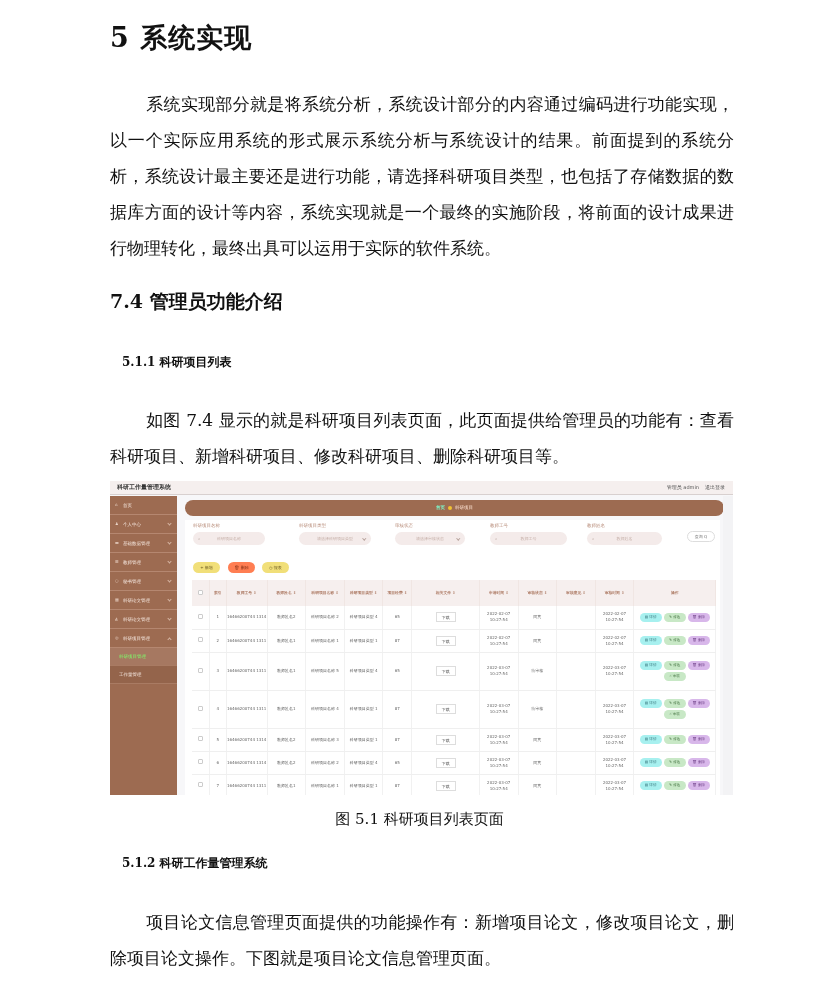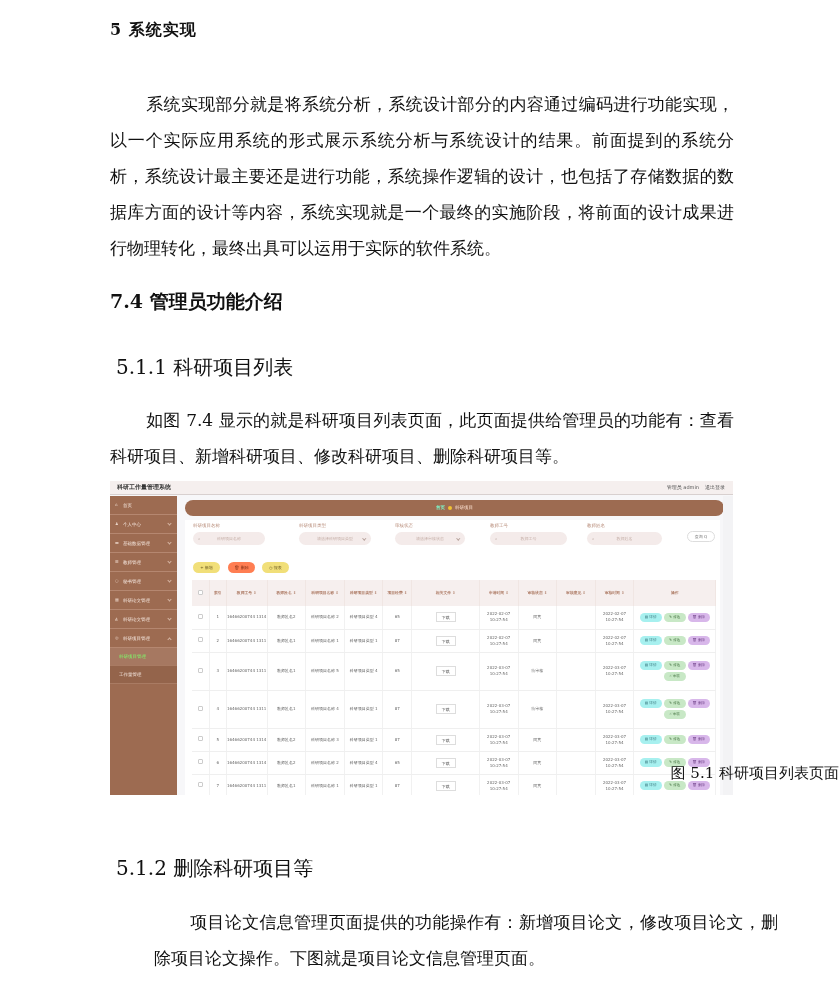--- a/index.html
+++ b/index.html
@@ -1,23 +1,23 @@
 <!DOCTYPE html>
 <html><head>
 <meta charset="utf-8">
 <style>
   * { box-sizing: border-box; margin: 0; padding: 0; }
   html, body { width: 839px; height: 986px; background: #ffffff; overflow: hidden; }
   body { font-family: "DejaVu Serif", "Liberation Serif", serif; color: #111; position: relative; }
 
-  .h1 { position: absolute; left: 110px; top: 20px; font-size: 16px; font-weight: bold; letter-spacing: 1px; }
+  .h1 { position: absolute; left: 110px; top: 20px; font-size: 27px; font-weight: bold; letter-spacing: 1px; }
   .para { position: absolute; left: 110px; width: 624px; font-size: 17px; line-height: 36px; text-align: justify; }
   .para .indent { display: inline-block; width: 36px; }
   .h2 { position: absolute; left: 110px; font-size: 19px; font-weight: bold; }
-  .h3 { position: absolute; left: 116px; font-size: 20px; font-weight: normal; }
+  .h3 { position: absolute; left: 122px; font-size: 12px; font-weight: bold; }
   .caption { position: absolute; left: 0; width: 839px; text-align: center; font-size: 15px; }
 
   
   .shot { position: absolute; left: 110px; top: 481px; width: 623px; height: 314px; overflow: hidden; background: #f7f7f9; font-family: "DejaVu Sans", "Liberation Sans", sans-serif; }
   .topbar { position: absolute; left: 0; top: 0; width: 623px; height: 14px; background: #f5efee; border-bottom: 1px solid #d8d0cf; }
   .topbar .app-title { position: absolute; left: 7px; top: 2px; font-size: 6px; font-weight: bold; color: #333; }
   .topbar .user { position: absolute; right: 34px; top: 3px; font-size: 5px; color: #555; }
   .topbar .logout { position: absolute; right: 8px; top: 3px; font-size: 5px; color: #555; }
 
   .sidebar { position: absolute; left: 0; top: 15px; width: 67px; height: 299px; background: #9d6b51; }
@@ -55,21 +55,21 @@
   .op.edit { background: #c8e8c6; color: #4c7a4a; }
   .op.remove { background: #d8b7ea; color: #6d3f86; }
   .op.audit { background: #c8e8c6; color: #4c7a4a; }
   .scrollbar { position: absolute; right: 0; top: 0; width: 10px; height: 299px; background: #f3f3f5; }
 </style>
 </head>
 <body>
 
 <div class="h1">5  系统实现</div>
 
-<div class="para" style="top:86px;"><span class="indent"></span><span>系统实现部分就是将系统分析，系统设计部分的内容通过编码进行功能实现，以一个实际应用系统的形式展示系统分析与系统设计的结果。前面提到的系统分析，系统设计最主要还是进行功能，系统操作逻辑的设计，也包括了存储数据的数据库方面的设计等内容，系统实现就是一个最终的实施阶段，将前面的设计成果进行物理转化，最终出具可以运用于实际的软件系统。</span></div>
+<div class="para" style="top:86px;"><span class="indent"></span><span>系统实现部分就是将系统分析，系统设计部分的内容通过编码进行功能实现，以一个实际应用系统的形式展示系统分析与系统设计的结果。前面提到的系统分析，系统设计最主要还是进行功能，请选择科研项目类型，也包括了存储数据的数据库方面的设计等内容，系统实现就是一个最终的实施阶段，将前面的设计成果进行物理转化，最终出具可以运用于实际的软件系统。</span></div>
 
 <div class="h2" style="top:289px;">7.4  管理员功能介绍</div>
 
 <div class="h3" style="top:354px;">5.1.1  科研项目列表</div>
 
 <div class="para" style="top:402px;"><span class="indent"></span><span>如图 7.4 显示的就是科研项目列表页面，此页面提供给管理员的功能有：查看科研项目、新增科研项目、修改科研项目、删除科研项目等。</span></div>
 
 <div class="shot">
   <div class="topbar">
     <span class="app-title">科研工作量管理系统</span>
@@ -303,17 +303,17 @@
               <td>2022-03-07 10:27:54</td>
               <td><span class="op detail">▤ 详情</span><span class="op edit">✎ 修改</span><span class="op remove">🗑 删除</span></td>
             </tr>
           </tbody>
       </table>
     </div>
     <div class="scrollbar"></div>
   </div>
 </div>
 
-<div class="caption" style="top:764px;text-align:right;">图 5.1  科研项目列表页面</div>
-
-<div class="h3" style="top:855px;">5.1.2  删除科研项目等</div>
-
-<div class="para" style="top:904px;margin-left:44px;"><span class="indent"></span><span>项目论文信息管理页面提供的功能操作有：新增项目论文，修改项目论文，删除项目论文操作。下图就是项目论文信息管理页面。</span></div>
+<div class="caption" style="top:810px;">图 5.1  科研项目列表页面</div>
+
+<div class="h3" style="top:855px;">5.1.2  科研工作量管理系统</div>
+
+<div class="para" style="top:904px;"><span class="indent"></span><span>项目论文信息管理页面提供的功能操作有：新增项目论文，修改项目论文，删除项目论文操作。下图就是项目论文信息管理页面。</span></div>
 
 </body></html>

